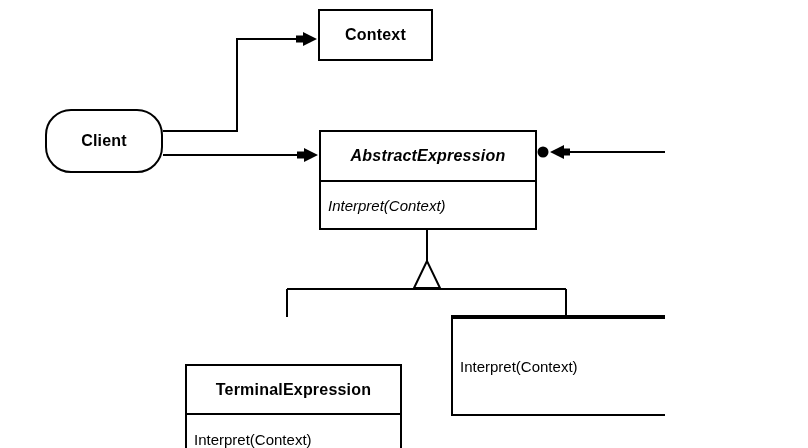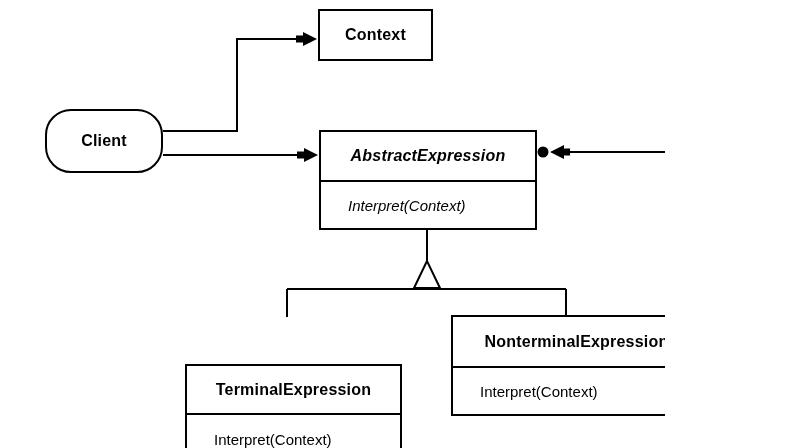--- a/index.html
+++ b/index.html
@@ -36,21 +36,21 @@
     font-weight: bold;
     font-size: 16px;
     letter-spacing: 0.2px;
     white-space: nowrap;
   }
   .uml-methods {
     flex: 1;
     border-top: 2px solid #000000;
     display: flex;
     align-items: center;
-    padding-left: 27px;
+    padding-left: 7px;
     font-size: 15px;
     white-space: nowrap;
   }
   .italic { font-style: italic; }
 
   
   #box-context        { left: 318px; top: 9px;   width: 115px; height: 52px; }
   #box-client         { left: 45px;  top: 109px; width: 118px; height: 64px; border-radius: 26px; }
   #box-abstract       { left: 319px; top: 130px; width: 218px; height: 100px; }
   #box-terminal       { left: 185px; top: 316px; width: 217px; height: 102px; margin-top: 48px; }
@@ -106,17 +106,16 @@
     <div class="uml-name italic">AbstractExpression</div>
     <div class="uml-methods italic">Interpret(Context)</div>
   </div>
 
   <div class="uml-class" id="box-terminal">
     <div class="uml-name">TerminalExpression</div>
     <div class="uml-methods">Interpret(Context)</div>
   </div>
 
   <div class="uml-class" id="box-nonterminal">
-    <div class="uml-name">NonterminalExpression</div>
     <div class="uml-methods">Interpret(Context)</div>
   </div>
 
 </div>
 
 </body></html>

